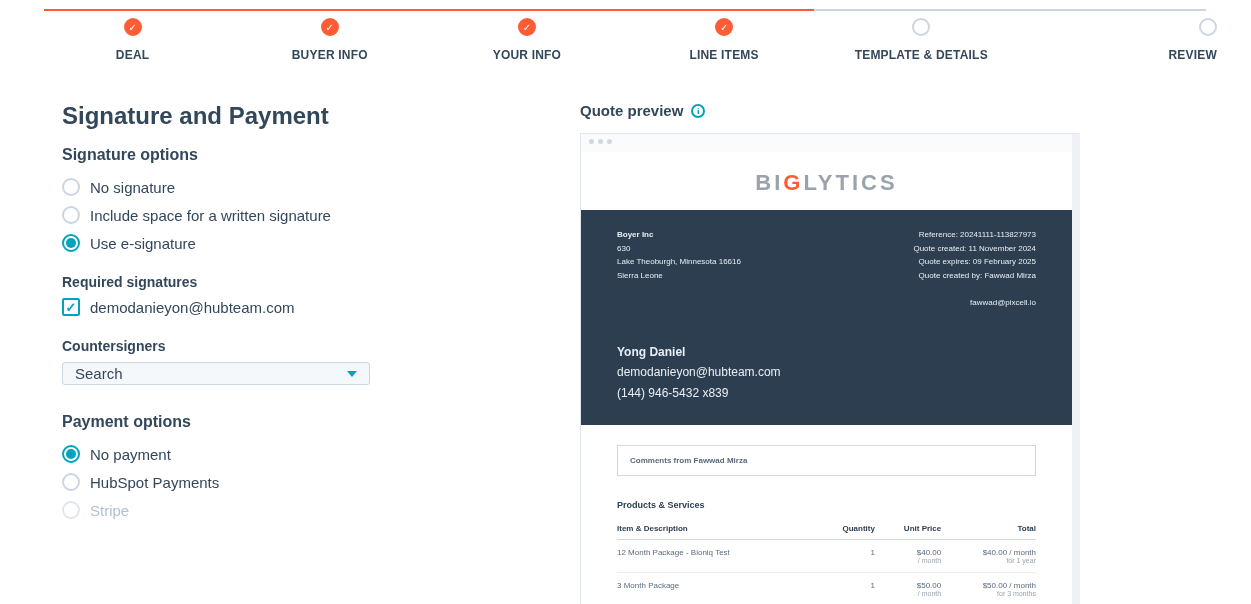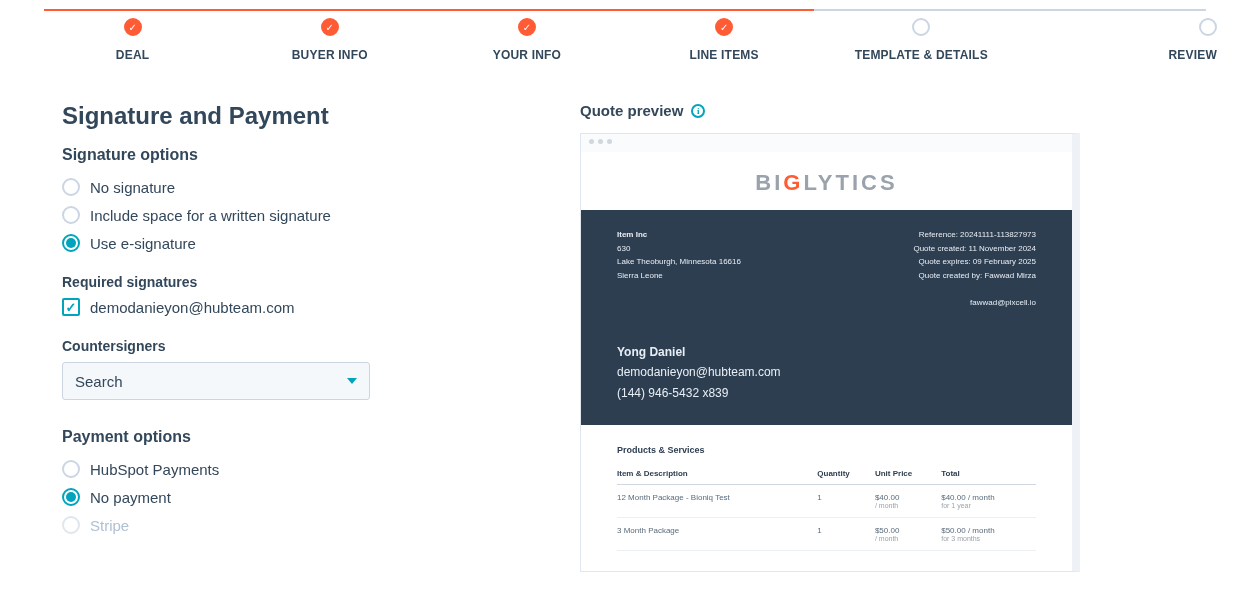--- a/index.html
+++ b/index.html
@@ -113,21 +113,21 @@
     border: 2px solid #00a4bd;
     border-radius: 2px;
     display: inline-flex; align-items: center; justify-content: center;
     font-size: 13px; color: #00a4bd; font-weight: 900;
     cursor: pointer;
   }
 
   .select {
     margin-top: 4px;
     width: 308px;
-    height: 38px;
+    height: 23px;
     border: 1px solid #cbd6e2;
     border-radius: 3px;
     background: #f5f8fa;
     display: flex; align-items: center; justify-content: space-between;
     padding: 0 12px;
     color: #33475b;
     font-size: 15px;
     cursor: pointer;
   }
   .caret-down {
@@ -216,21 +216,21 @@
     font-size: 9px; font-weight: 800; color: #2d3e50; margin-bottom: 10px;
   }
   table.prod {
     width: 100%; font-size: 8px; border-collapse: collapse;
   }
   table.prod th {
     text-align: left; font-weight: 700; color: #2d3e50;
     border-bottom: 1px solid #d0d7de;
     padding: 4px 0 6px 0;
   }
-  table.prod th.r, table.prod td.r { }
+  table.prod th.r, table.prod td.r { text-align: right; }
   table.prod td {
     padding: 8px 0;
     border-bottom: 1px solid #edf0f3;
     color: #5b6b7c;
     vertical-align: top;
   }
   .sub { font-size: 7px; color: #9aa3ab; }
 </style>
 </head>
 <body>
@@ -297,26 +297,26 @@
 
     <h4 class="subsection-h">Countersigners</h4>
     <div class="select">
       <span>Search</span>
       <span class="caret-down"></span>
     </div>
 
     <h3 class="section-h" style="margin-top:28px;">Payment options</h3>
 
     <div class="radio-row">
+      <span class="radio selected"></span>
+      <span>No payment</span>
+    </div>
+    <div class="radio-row">
       <span class="radio"></span>
       <span>HubSpot Payments</span>
-    </div>
-    <div class="radio-row">
-      <span class="radio selected"></span>
-      <span>No payment</span>
     </div>
     <div class="radio-row disabled">
       <span class="radio disabled"></span>
       <span>Stripe</span>
     </div>
   </div>
 
   <div class="right">
     <div class="preview-header">
       <span>Quote preview</span>
@@ -329,40 +329,41 @@
           <span></span>
           <span></span>
       </div>
       <div class="doc">
         <div class="doc-logo">
           <span>BI</span><span class="g">G</span><span>LYTICS</span>
         </div>
         <div class="doc-dark">
           <div class="doc-cols">
             <div class="l">
-              <div style="font-weight:700;">Item Inc</div>
+              <div style="font-weight:700;">Boyer Inc</div>
               <div>630</div>
               <div>Lake Theoburgh, Minnesota 16616</div>
               <div>Sierra Leone</div>
             </div>
             <div class="r">
               <div>Reference: 20241111-113827973</div>
               <div>Quote created: 11 November 2024</div>
               <div>Quote expires: 09 February 2025</div>
               <div>Quote created by: Fawwad Mirza</div>
               <div style="margin-top:14px;">fawwad@pixcell.io</div>
             </div>
           </div>
           <div class="doc-contact">
             <div class="bold">Yong Daniel</div>
             <div>demodanieyon@hubteam.com</div>
             <div>(144) 946-5432 x839</div>
           </div>
         </div>
         <div class="doc-body">
+          <div class="comments-box">Comments from Fawwad Mirza</div>
           <div class="prod-h">Products &amp; Services</div>
           <table class="prod">
             <thead>
               <tr>
                 <th>Item &amp; Description</th>
                 <th class="r">Quantity</th>
                 <th class="r">Unit Price</th>
                 <th class="r">Total</th>
               </tr>
             </thead>

